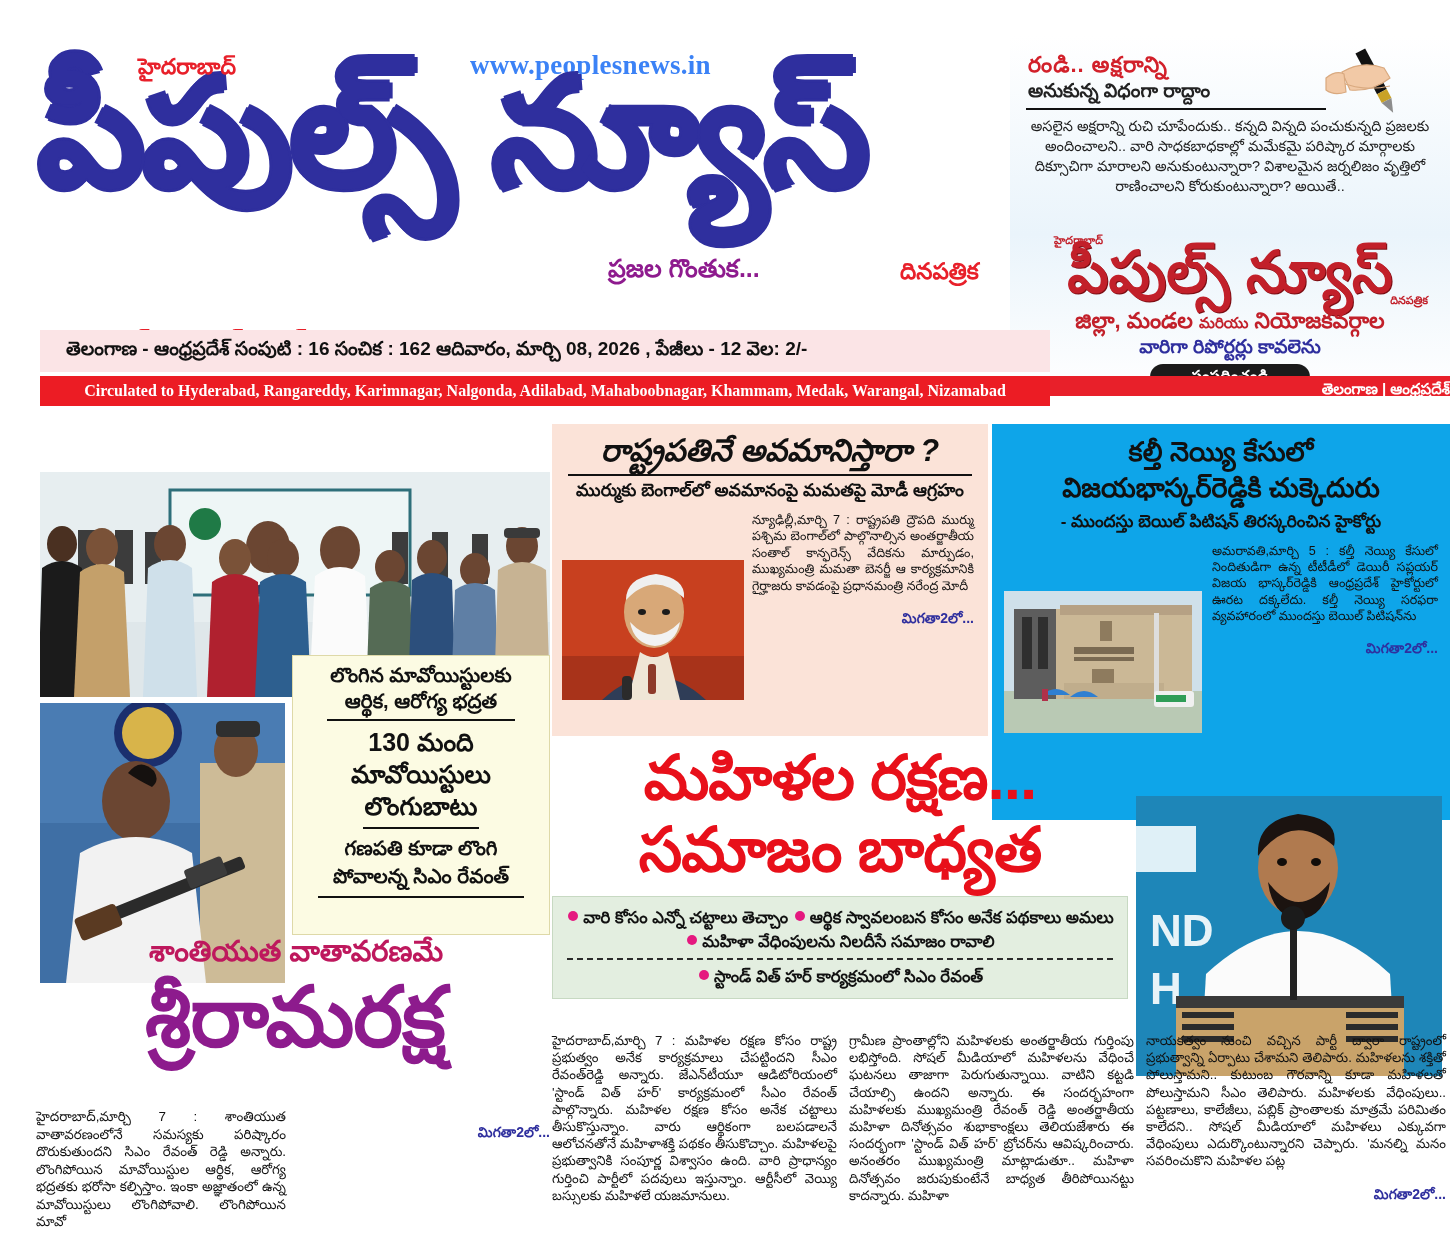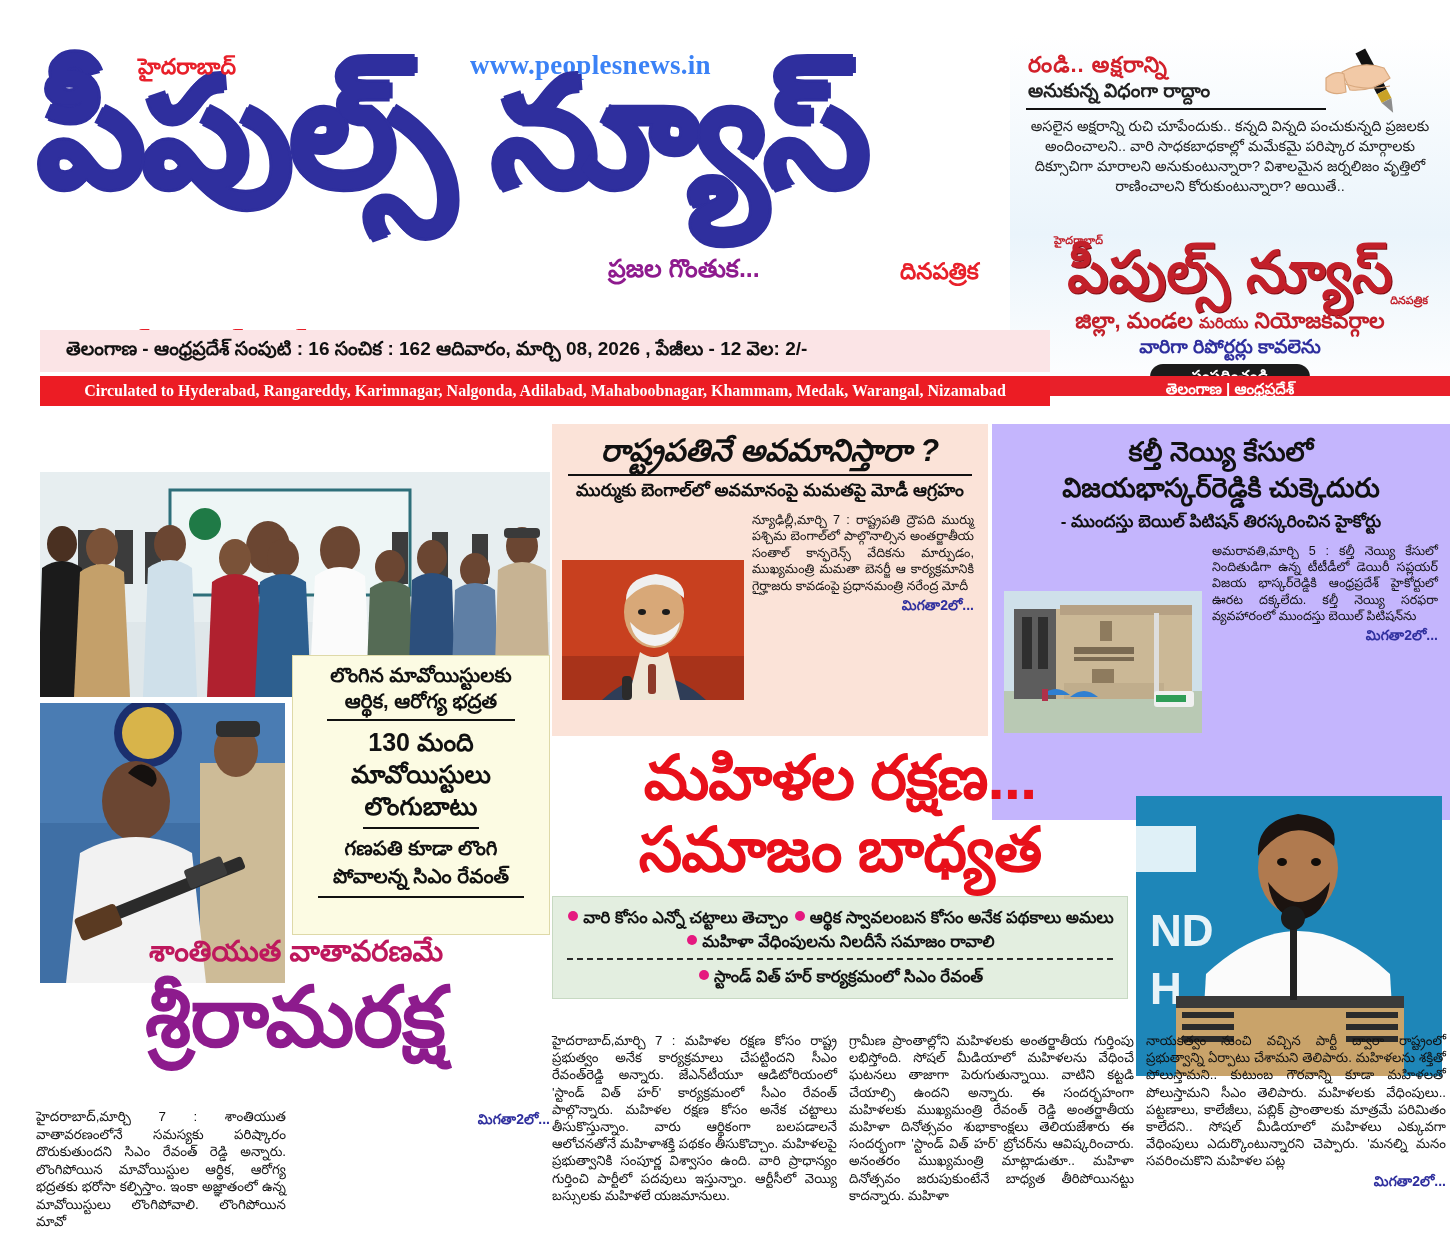--- a/index.html
+++ b/index.html
@@ -73,21 +73,21 @@
   .topad-line3 { position:absolute; left:0; top: 300px; width:440px; text-align:center; font-size:19px; font-weight:bold; color:#2f2f9e;}
   .topad-pill {
     position:absolute; left: 140px; top: 328px; width: 160px; height: 26px;
     background:#1b1b1b; border-radius: 14px; color:#fff; font-size:15px; font-weight:bold;
     display:flex; align-items:center; justify-content:center;
   }
   .topad-redbar {
     position:absolute; left: 0px; top: 340px; width: 440px; height: 72px;
     background:#e8202a; border-radius: 0 0 6px 6px;
   }
-  .topad-states { position:absolute; left:0; top: 4px; width:440px; text-align:center; font-size:15px; font-weight:bold; color:#fff;}
+  .topad-states { position:absolute; left:0; top: 4px; width:440px; text-align:right; font-size:15px; font-weight:bold; color:#fff;}
 
   
   .infobar {
     position:absolute; left: 40px; top: 330px; width: 1010px; height: 42px;
     background:#fbe4e6; display:flex; align-items:center;
     font-size: 19px; font-weight: bold; color:#111;
   }
   .infobar span { padding-left: 26px; }
   .circbar {
     position:absolute; left: 40px; top: 376px; width: 1010px; height: 30px;
@@ -121,39 +121,39 @@
   .srirama-head {
     position:absolute; left: 30px; top: 965px; width: 530px; text-align:center;
     font-size: 84px; font-weight: bold; color:#8d1b8d; line-height: 104px;
     letter-spacing: -1px; white-space: nowrap;
   }
   .left-body {
     position:absolute; left: 36px; top: 1108px; width: 518px;
     display:flex; gap: 14px;
   }
   .left-body .col { width: 250px; font-size: 13.4px; line-height: 17.5px; color:#111; text-align: justify; }
-  .more-link { color:#2f2f9e; font-weight:bold; font-size: 14px; text-align:right; display:block; margin-top:3px;}
+  .more-link { color:#2f2f9e; font-weight:bold; font-size: 14px; text-align:right; display:block; margin-top:16px;}
 
   
   .story2 {
     position:absolute; left: 552px; top: 424px; width: 436px; height: 312px;
     background:#fbe3d8; padding: 8px 10px;
   }
   .s2-head { font-size: 31px; font-weight: bold; font-style: italic; color:#111; text-align:center; line-height:38px;}
   .s2-sub1 { font-size: 18.5px; font-weight:bold; color:#111; margin-top: 6px; text-align:center;}
   .s2-rule { height:2px; background:#111; margin: 4px 6px; }
   .s2-sub2 { font-size: 17.5px; font-weight:bold; color:#111; text-align:center;}
   .s2-cols { display:flex; gap:8px; margin-top: 8px; }
   .p-modi { width: 182px; height: 140px; }
   .s2-text { width: 222px; font-size: 12.6px; line-height: 16.4px; text-align: justify; color:#111; }
 
   
   .story3 {
     position:absolute; left: 992px; top: 424px; width: 458px; height: 396px;
-    background:#c4b5fd; padding: 10px 12px;
+    background:#0ea5e9; padding: 10px 12px;
   }
   .s3-head { font-size: 27px; font-weight: bold; color:#111; text-align:center; line-height: 36px;}
   .s3-sub { font-size: 17px; font-weight: bold; color:#111; text-align:center; margin-top: 6px;}
   .s3-cols { display:flex; gap:10px; margin-top: 8px; }
   .p-court { width: 198px; height: 142px; }
   .s3-text { width: 226px; font-size: 12.6px; line-height: 16.2px; text-align: justify; color:#111;}
 
   
   .mainstory { position:absolute; left: 552px; top: 742px; width: 576px; }
   .ms-head {

